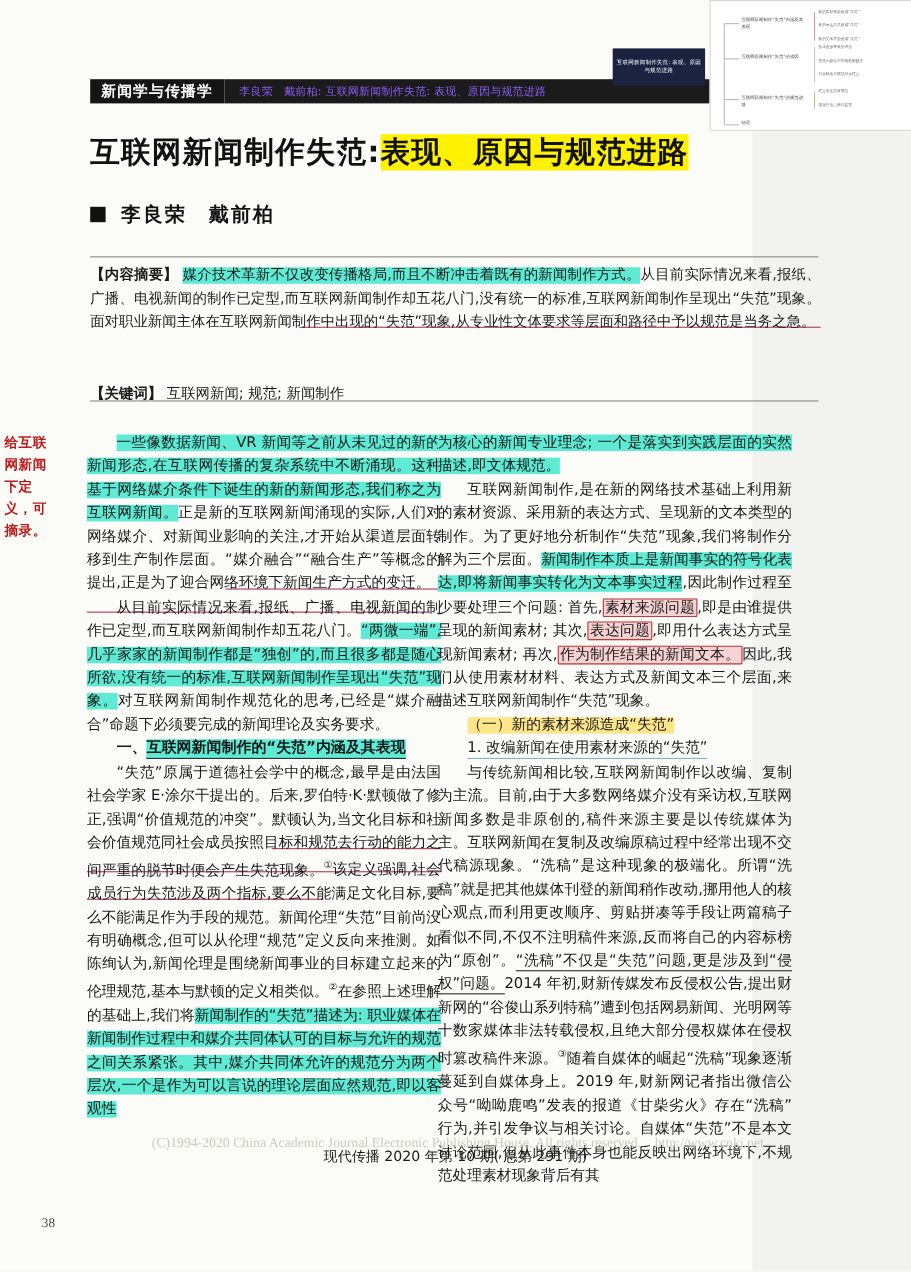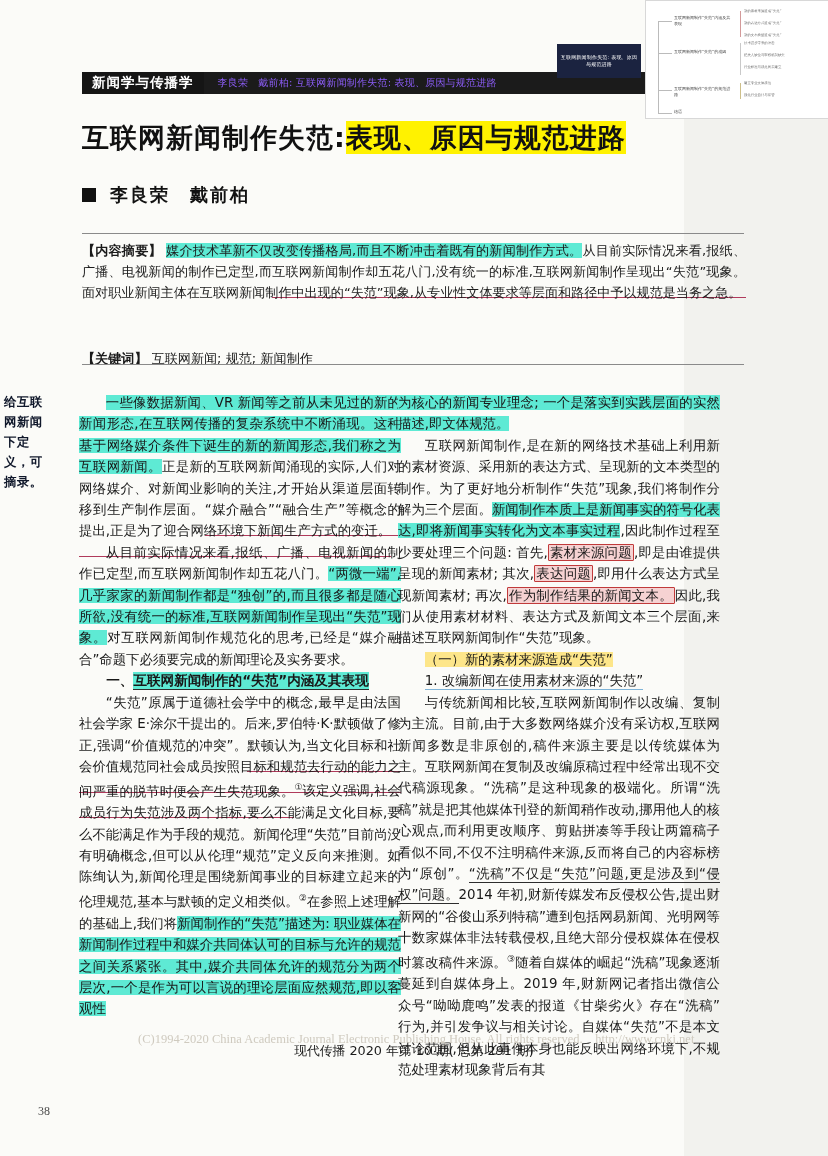--- a/index.html
+++ b/index.html
@@ -79,21 +79,21 @@
   .u-blue{border-bottom:1.6px solid #7fb4d8;padding-bottom:1px;}
   .u-dark{border-bottom:1.2px solid #2d2d2d;padding-bottom:1px;}
   .box-red{
     border:1.4px solid #c03a3a;background:#f6d2d2;
     padding:0 1px;border-radius:1px;
   }
   sup{font-size:9px;vertical-align:super;}
   
   .marginnote{
     position:absolute;left:4px;top:392px;width:48px;
-    font-size:12.4px;line-height:20px;color:#0f172a;
+    font-size:12.4px;line-height:20px;color:#b91c1c;
     font-weight:bold;letter-spacing:.5px;
   }
   
   .watermark{
     position:absolute;left:138px;top:1031px;width:660px;
     font-size:12.5px;color:#cfcabf;white-space:nowrap;
     font-family:"Liberation Serif",serif;
   }
   .folio{
     position:absolute;left:38px;top:1104px;font-size:12px;color:#4a4a4a;

